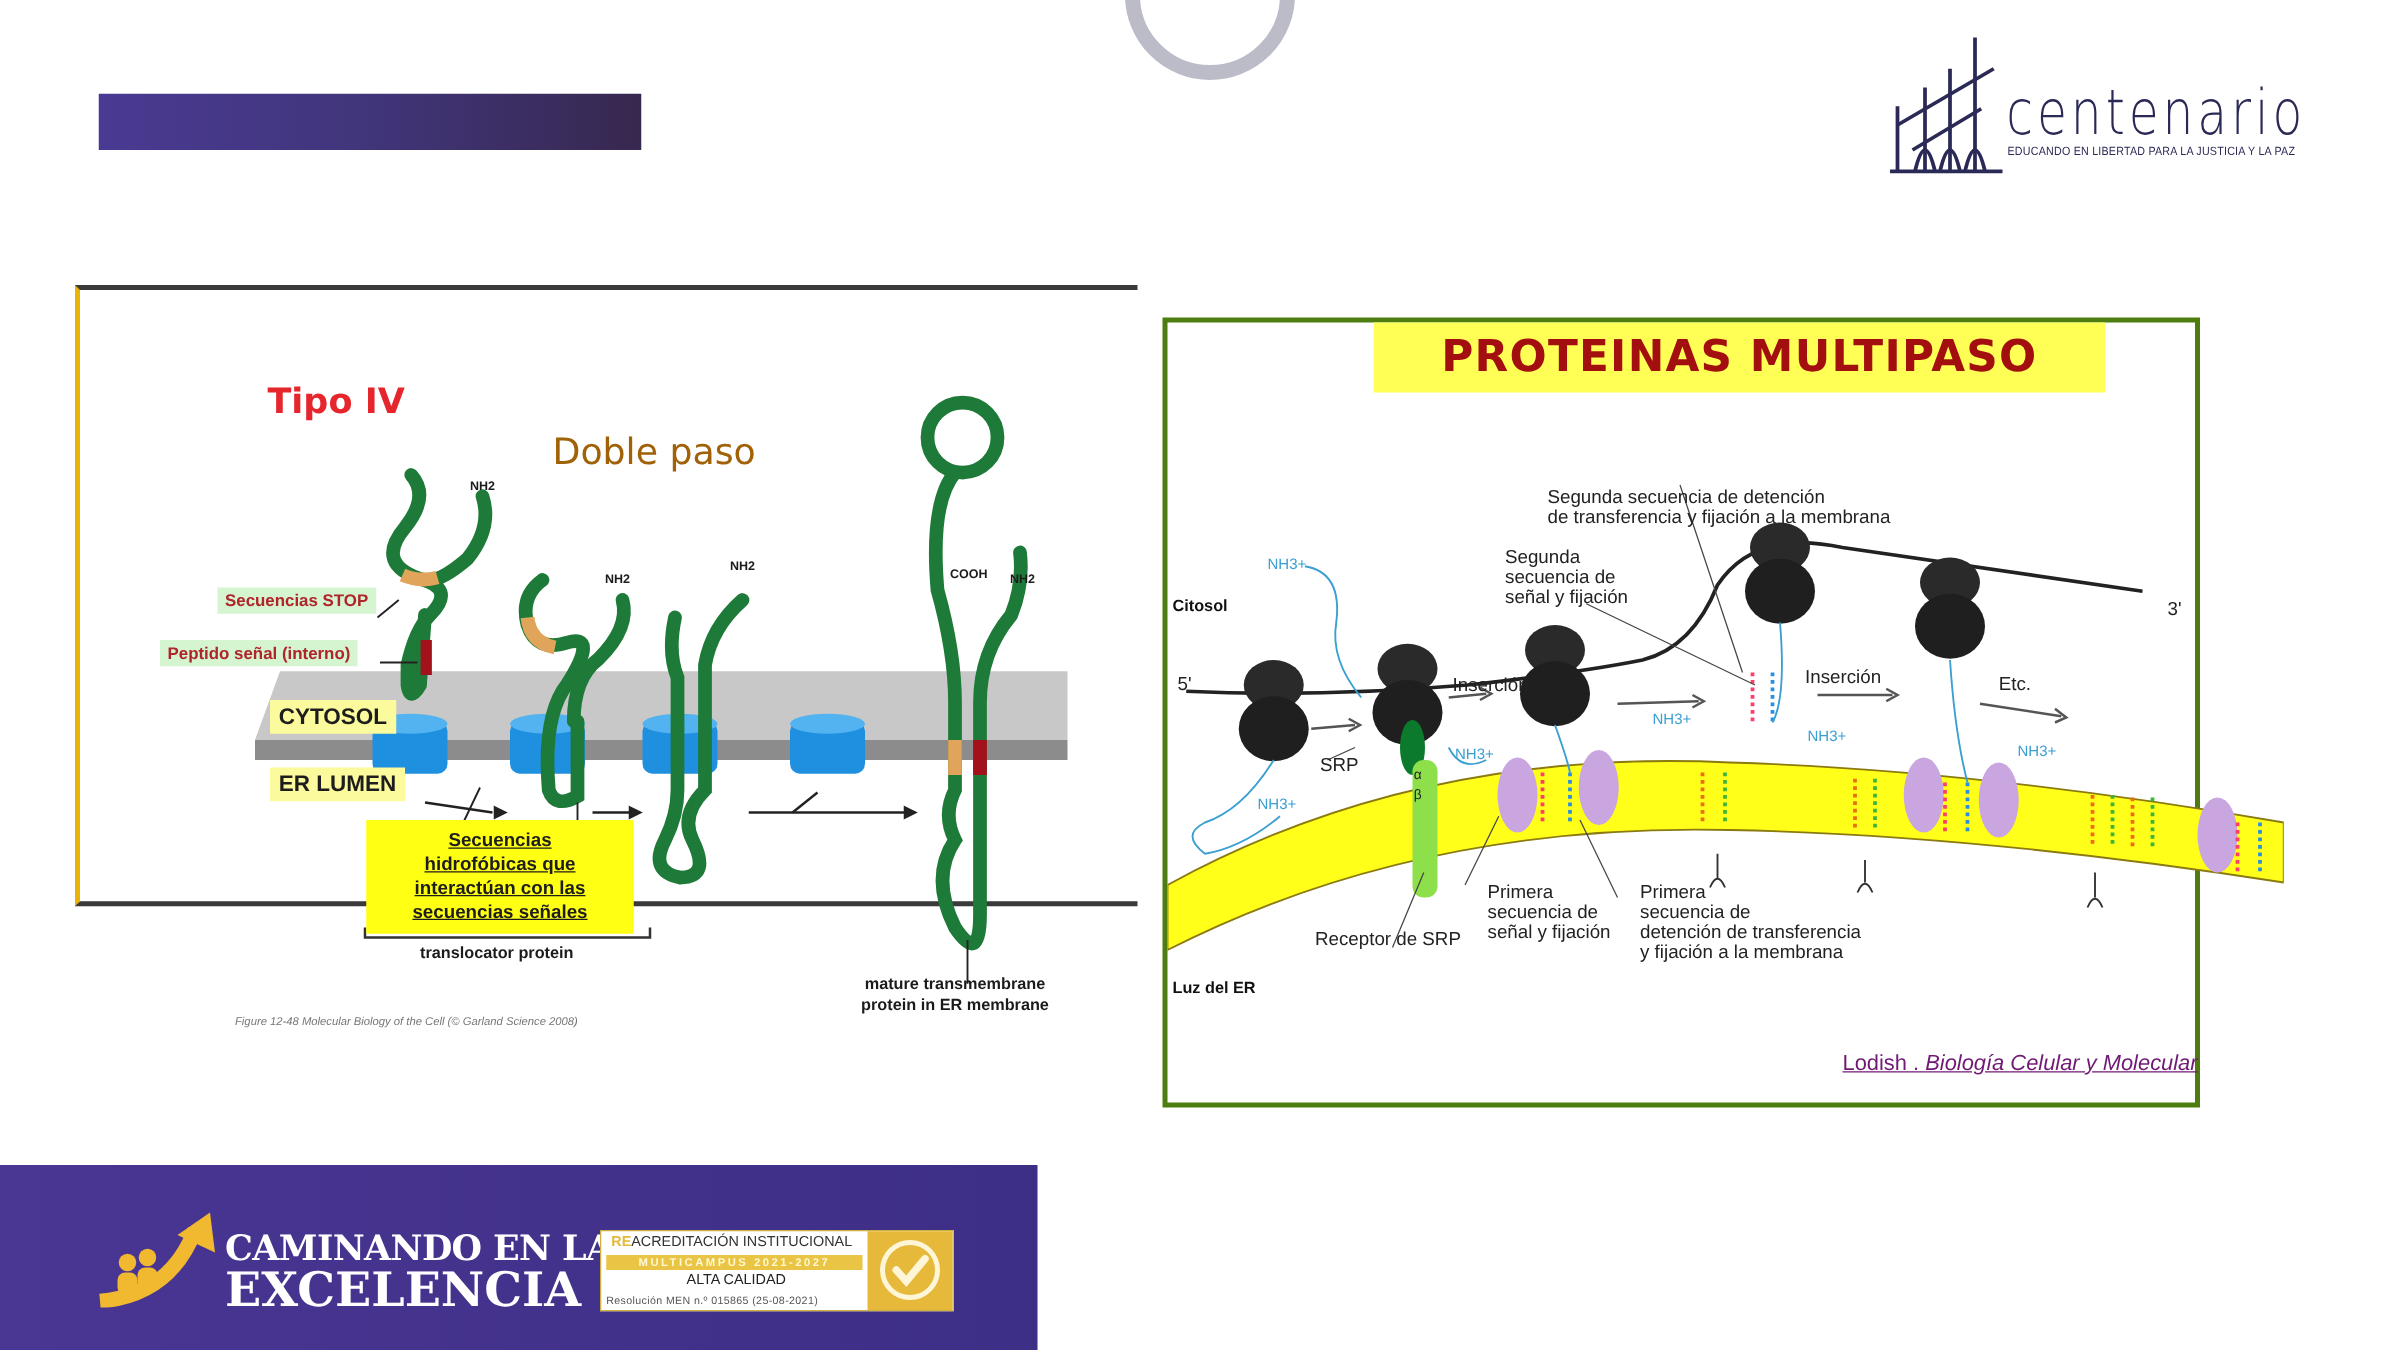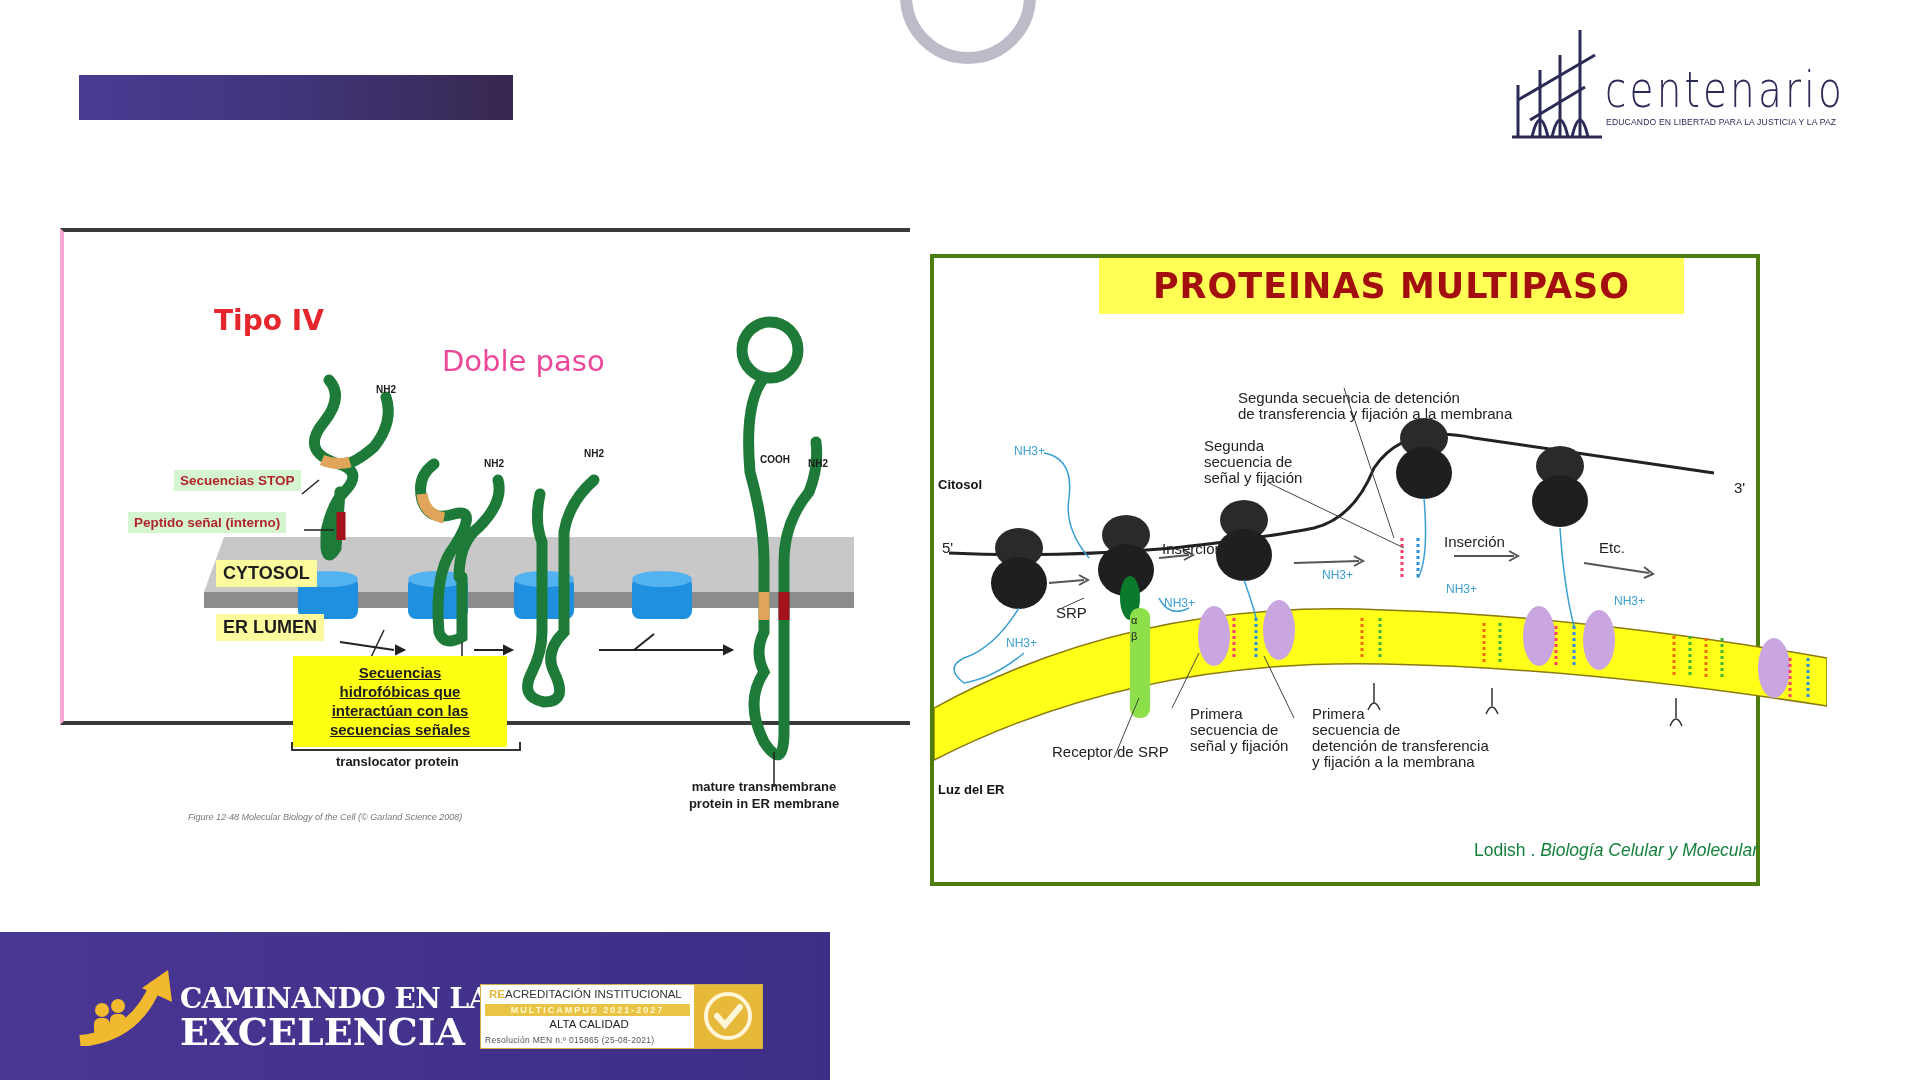--- a/index.html
+++ b/index.html
@@ -26,40 +26,40 @@
     .ul-name .l2 { font-size: 26px; font-variant: small-caps; }
     .ul-name .l3 { font-family: "Liberation Sans", sans-serif; font-weight: normal; font-size: 8px; color: #555; line-height: 10px; }
 
     .cent-logo { position: absolute; left: 1510px; top: 25px; width: 360px; height: 120px; }
     .cent-mark { position: absolute; left: 0; top: 0; width: 95px; height: 115px; }
     .cent-word { position: absolute; left: 95px; top: 40px; font-family: "DejaVu Sans", sans-serif; font-size: 50px; font-weight: 200; letter-spacing: 4px; color: #2b2a57; transform: scaleX(0.78); transform-origin: left top; line-height: 50px; }
     .cent-tag { position: absolute; left: 96px; top: 91px; font-size: 9.5px; color: #2b2a57; letter-spacing: 0.2px; transform: scaleX(0.9); transform-origin: left top; white-space: nowrap; }
 
     
     .panel-left { position: absolute; left: 60px; top: 228px; width: 850px; height: 497px; background: #fff;
-      border-top: 4px solid #3a3a3a; border-left: 4px solid #f9a8d4; border-bottom: 4px solid #3a3a3a; }
+      border-top: 4px solid #3a3a3a; border-left: 4px solid #eab308; border-bottom: 4px solid #3a3a3a; }
     .panel-right { position: absolute; left: 930px; top: 254px; width: 830px; height: 632px; background: #fff;
       border: 4px solid #4d7c0f; }
 
     .abs { position: absolute; }
     .tipo { left: 150px; top: 72px; color: #e5272d; font-size: 28px; font-weight: bold; font-family: "DejaVu Sans", sans-serif; }
-    .doble { left: 378px; top: 112px; color: #ec4899; font-size: 29px; font-family: "DejaVu Sans", sans-serif; }
+    .doble { left: 378px; top: 112px; color: #a16207; font-size: 29px; font-family: "DejaVu Sans", sans-serif; }
     .lbl-green { background: #d4f5d0; color: #b0252b; font-weight: bold; font-size: 13.5px; padding: 3px 6px; white-space: nowrap; }
     .lbl-yellow { background: #fbfa9c; color: #1d1d1d; font-weight: bold; font-size: 18px; padding: 3px 7px; }
     .yellow-box { left: 229px; top: 424px; width: 214px; height: 91px; background: #ffff14; color: #1d1d1d;
       font-weight: bold; font-size: 15px; line-height: 19px; text-align: center; padding-top: 7px; text-decoration: underline; }
     .small-bold { font-size: 13px; font-weight: bold; color: #1b1b1b; }
     .cite { left: 124px; top: 580px; font-size: 9px; color: #777; font-style: italic; white-space: nowrap; }
 
     .multi-title { left: 165px; top: 0; width: 585px; height: 56px; background: #ffff55; color: #a30f0f;
       font-family: "DejaVu Sans", sans-serif; font-weight: bold; font-size: 35px; text-align: center; line-height: 56px; letter-spacing: 1px; }
     .lab { font-size: 15px; color: #222; line-height: 16px; white-space: nowrap; }
     .lab-b { font-size: 13px; color: #111; font-weight: bold; white-space: nowrap; }
     .nh3 { font-size: 12px; color: #3a9fd1; white-space: nowrap; }
-    .lodish { left: 540px; top: 582px; font-size: 17.5px; color: #15803d; white-space: nowrap; }
+    .lodish { left: 540px; top: 582px; font-size: 17.5px; color: #701a75; white-space: nowrap; text-decoration: underline; }
     .lodish i { font-style: italic; }
 
     
     .footer { position: absolute; left: 0; top: 932px; width: 830px; height: 148px;
       background: linear-gradient(90deg, #4a3693 0%, #3d2e86 100%); }
     .cam { position: absolute; left: 180px; top: 52px; color: #fff; font-family: "DejaVu Serif", serif; font-weight: bold; line-height: 30px; }
     .cam .a { font-size: 28px; letter-spacing: -0.5px; }
     .cam .b { font-size: 38px; letter-spacing: 0px; line-height: 36px; }
     .acred { position: absolute; left: 480px; top: 52px; width: 283px; height: 65px; background: #fff; border: 1px solid #d0b040; }
     .acred .l1 { position: absolute; left: 8px; top: 3px; font-size: 11.5px; color: #333; white-space: nowrap; }

